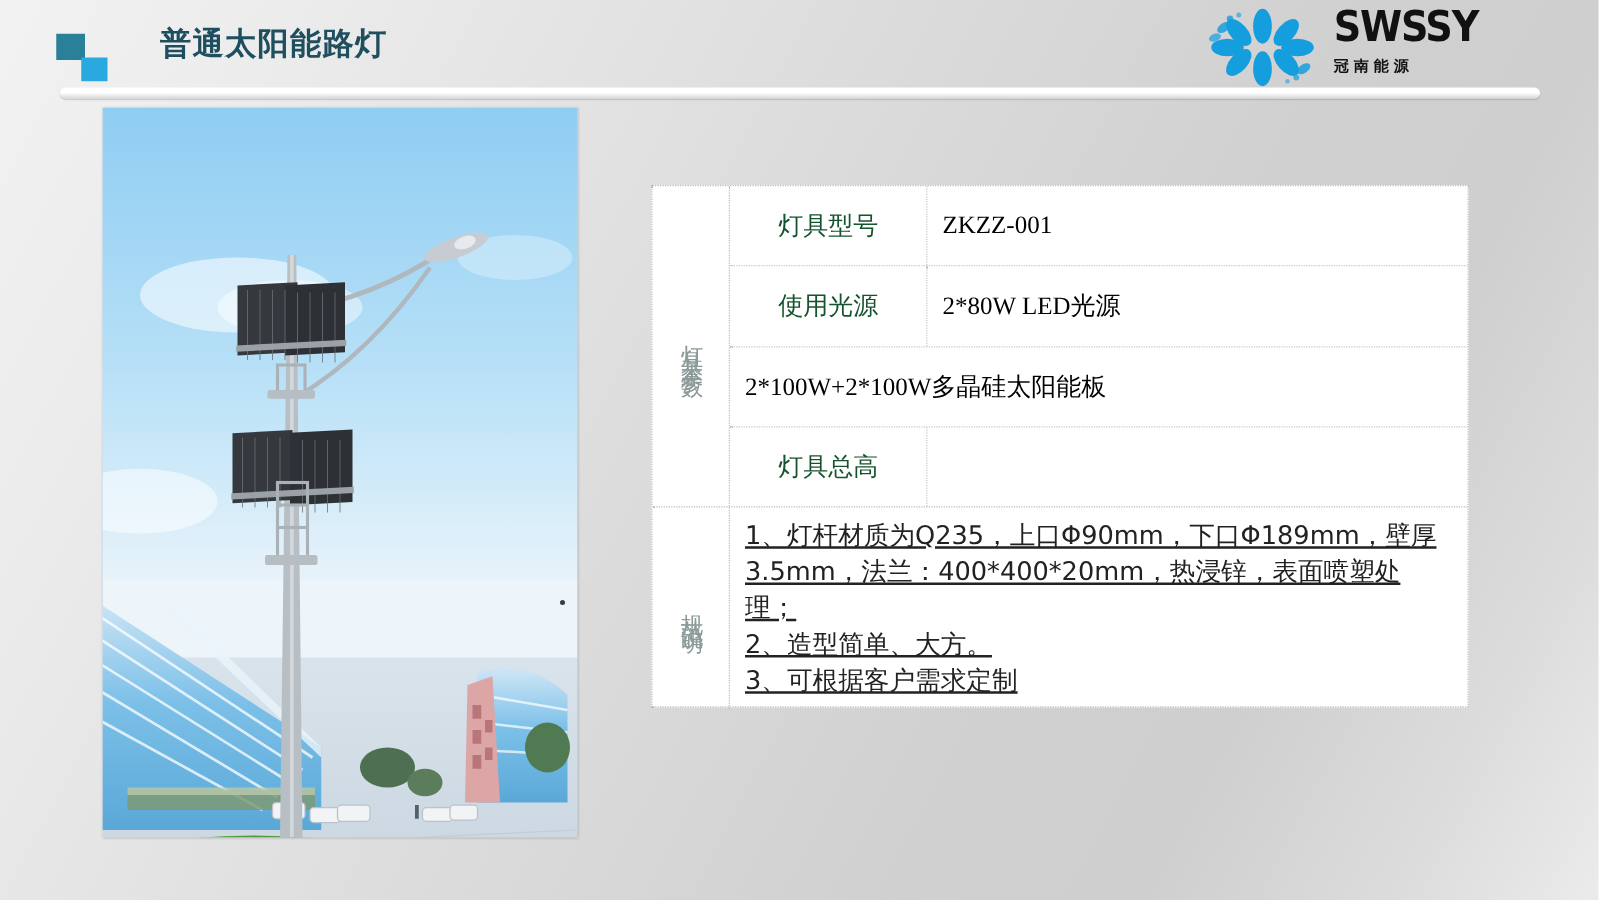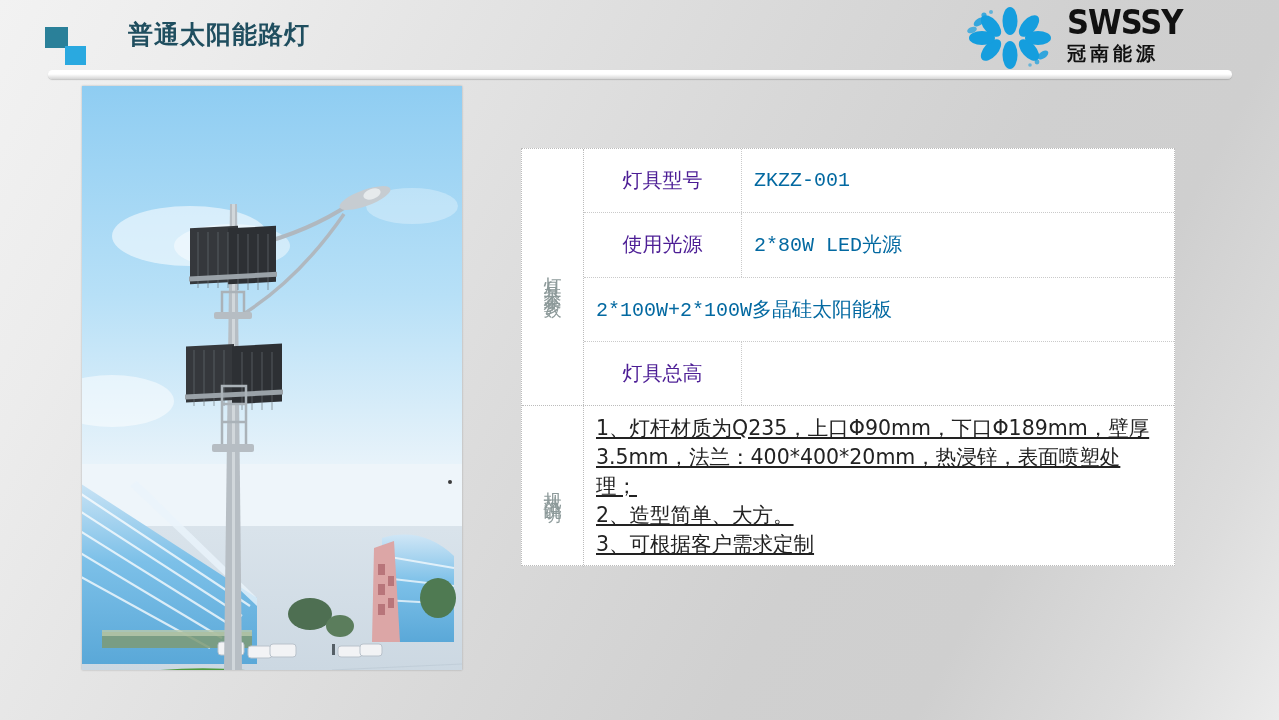--- a/index.html
+++ b/index.html
@@ -46,21 +46,21 @@
   .logo { position: absolute; right: 58px; top: 4px; width: 262px; height: 66px; }
   .logo-mark { position: absolute; left: 0; top: 2px; width: 102px; height: 64px; }
   .logo-text { position: absolute; left: 108px; top: 0; width: 152px; }
   .logo-word {
     font-size: 34px; font-weight: bold; letter-spacing: -1px;
     color: #111; line-height: 36px;
     font-family: "DejaVu Sans", "Liberation Sans", sans-serif;
     font-stretch: condensed;
   }
   .logo-sub {
-    font-size: 19px; font-weight: bold; letter-spacing: 4px;
+    font-size: 12px; font-weight: bold; letter-spacing: 4px;
     color: #111; line-height: 26px;
     font-family: "DejaVu Sans", "Liberation Sans", sans-serif;
   }
 
   
   .photo {
     position: absolute; left: 82px; top: 86px;
     width: 380px; height: 584px;
     overflow: hidden;
     background: #cfe4f5;
@@ -86,27 +86,27 @@
     writing-mode: vertical-rl; text-orientation: upright;
     font-family: "DejaVu Sans", "Liberation Sans", sans-serif;
   }
   .rows { flex: 1 1 auto; display: flex; flex-direction: column; }
   .row { flex: 1 1 0; display: flex; border-bottom: 1px dotted #cacaca; }
   .row:last-child { border-bottom: none; }
   .cell-key {
     flex: 0 0 158px;
     display: flex; align-items: center; justify-content: center;
     border-right: 1px dotted #cacaca;
-    font-size: 20px; color: #4c1d95;
+    font-size: 20px; color: #14532d;
     font-family: "DejaVu Sans", "Liberation Sans", sans-serif;
   }
   .cell-val {
     flex: 1 1 auto; display: flex; align-items: center;
-    padding-left: 12px; font-size: 20px; color: #0369a1;
-    font-family: Liberation Mono, monospace;
+    padding-left: 12px; font-size: 20px; color: #000000;
+    font-family: Liberation Serif, serif;
   }
   .notes-body {
     flex: 1 1 auto; padding: 8px 14px 8px 12px;
     font-size: 20.5px; line-height: 29px; color: #222;
     font-family: "DejaVu Sans", "Liberation Sans", sans-serif;
   }
   .notes-body p { margin: 0; text-decoration: underline; }
 </style>
 </head>
 <body>

